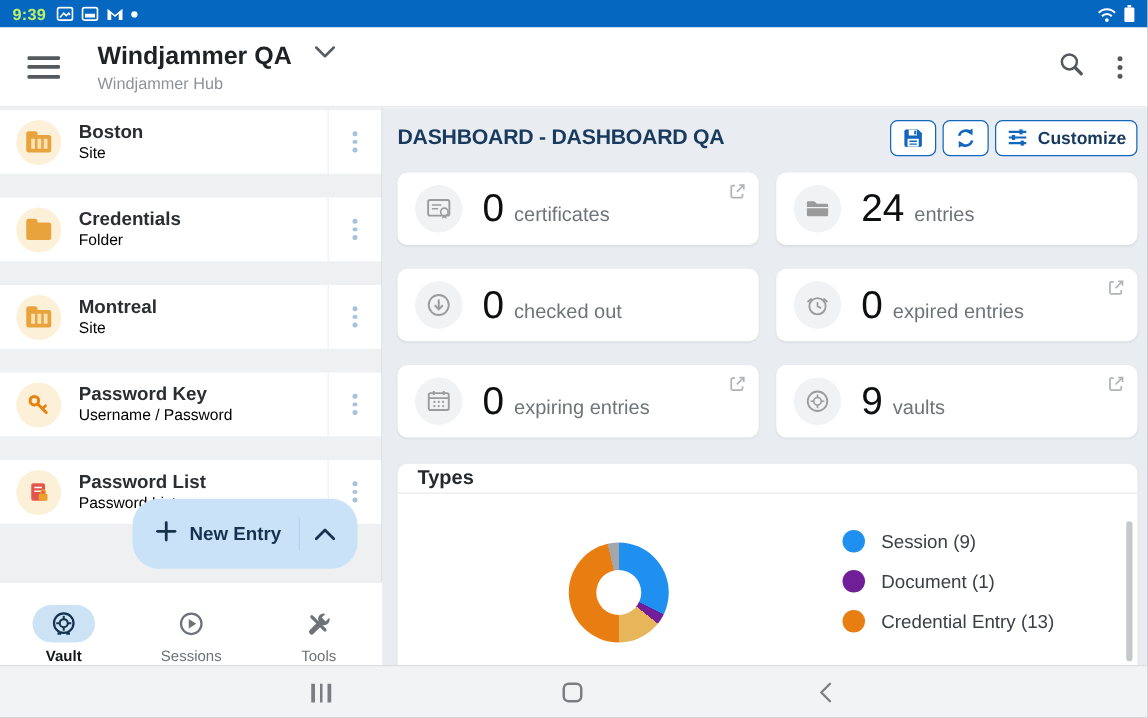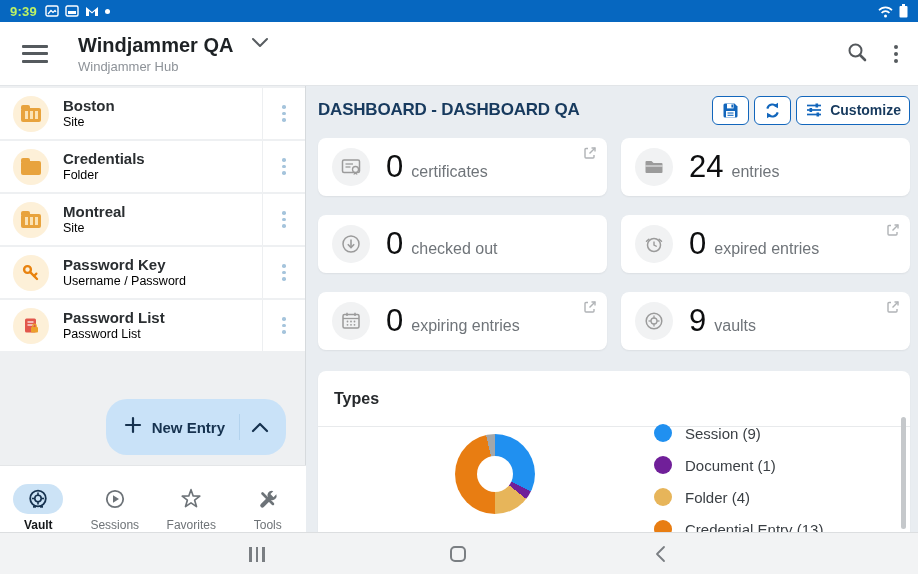--- a/index.html
+++ b/index.html
@@ -31,21 +31,21 @@
 
   
   .content { position:absolute; top:86px; left:0; right:0; bottom:42px; overflow:hidden; }
   .sidebar { position:absolute; top:0; left:0; width:306px; bottom:0; background:#eef0f2;
     border-right:1px solid #d6dadd; }
   .mainarea { position:absolute; top:0; left:306px; right:0; bottom:0; background:#e9edf1;
     padding:6px 8px 0 12px; overflow:hidden; }
 
   
   .s-list { padding-top:2px; }
-  .s-item { height:51px; background:#fff; margin-bottom:2px; display:flex; align-items:center; cursor:pointer; }
+  .s-item { height:51px; background:#fff; margin-bottom:19px; display:flex; align-items:center; cursor:pointer; }
   .badge { width:36px; height:36px; border-radius:50%; margin-left:13px; flex:0 0 36px;
     display:flex; align-items:center; justify-content:center; }
   .badge-cream { background:#fdf0d8; }
   .badge-blue { background:#ddeefb; }
   .s-text { margin-left:14px; display:flex; flex-direction:column; min-width:0; flex:1; }
   .s-title { font-size:15px; font-weight:700; color:#2a2e31; line-height:18px; }
   .s-sub { font-size:12.5px; color:#000000; line-height:15px; white-space:nowrap; }
   .s-menu { width:43px; align-self:stretch; border-left:1px solid #edeff1; display:flex; align-items:center; justify-content:center; cursor:pointer; }
 
   
@@ -85,25 +85,25 @@
   .card-badge { width:38px; height:38px; border-radius:50%; background:#f1f2f3; flex:0 0 38px;
     display:flex; align-items:center; justify-content:center; }
   .card-text { display:flex; align-items:baseline; margin-left:16px; gap:8px; }
   .card-num { font-size:31px; font-weight:500; color:#0e0f10; }
   .card-lbl { font-size:16px; color:#6f7479; }
   .ext-link { position:absolute; top:8px; right:10px; cursor:pointer; }
 
   
   .types-card { position:relative; margin-top:21px; height:260px; background:#fff; border-radius:8px;
     box-shadow:0 1px 2px rgba(0,0,0,.06); }
-  .types-header { height:56px; display:flex; align-items:center; padding:0 16px; border-bottom:1px solid #e8eaec; }
+  .types-header { height:24px; display:flex; align-items:center; padding:0 16px; border-bottom:1px solid #e8eaec; }
   .types-title { font-size:16px; font-weight:700; color:#26292c; }
   .donut { position:absolute; left:137px; top:63px; width:80px; height:80px; border-radius:50%; }
   .donut::after { content:""; position:absolute; left:22px; top:22px; width:36px; height:36px; border-radius:50%; background:#fff; }
-  .legend { position:absolute; left:336px; top:46px; }
+  .legend { position:absolute; left:356px; top:46px; }
   .lg-row { height:32px; display:flex; align-items:center; gap:13px; }
   .lg-dot { width:18px; height:18px; border-radius:50%; flex:0 0 18px; }
   .lg-lbl { font-size:15px; color:#3a3f44; }
   .card-scrollbar { position:absolute; right:4px; top:46px; width:5px; height:112px; background:#c5c8cb; border-radius:3px; }
 
   
   .navbar { position:absolute; left:0; right:0; bottom:0; height:42px; background:#f2f3f4;
     border-top:1px solid #dcdee0; display:flex; align-items:center; }
   .nv { position:absolute; top:0; height:42px; display:flex; align-items:center; justify-content:center; width:60px; cursor:pointer; }
   .recents { display:flex; gap:4px; }
@@ -337,28 +337,20 @@
             <svg width="22" height="22" viewBox="0 0 22 22">
                 <circle cx="11" cy="11" r="8.2" fill="none" stroke="#6d7378" stroke-width="1.8"></circle>
                 <polygon points="9,7.2 15,11 9,14.8" fill="#6d7378"></polygon>
               </svg>
           </span>
           <span class="bn-label">Sessions</span>
         </div>
         <div class="bn-item">
           <span class="bn-pill">
             <svg width="22" height="22" viewBox="0 0 20 20">
-                <polygon points="10,1.5 12,7.2 18,7.4 13.3,11.1 15,16.9 10,13.5 5,16.9 6.7,11.1 2,7.4 8,7.2" fill="none" stroke="#6d7378" stroke-width="1.5" stroke-linejoin="round"></polygon>
-              </svg>
-          </span>
-          <span class="bn-label">Favorites</span>
-        </div>
-        <div class="bn-item">
-          <span class="bn-pill">
-            <svg width="22" height="22" viewBox="0 0 20 20">
                 <path d="M13.5,2.5 a4,4 0 0 0 -3.6,5.7 L3.5,14.6 a1.9,1.9 0 0 0 2.7,2.7 L12.6,10.9 a4,4 0 0 0 5,-5.2 L15,8.3 L12.2,5.5 L14.8,2.9 a4,4 0 0 0 -1.3,-0.4 Z" fill="#6d7378"></path>
                 <line x1="5" y1="5" x2="14.5" y2="14.5" stroke="#6d7378" stroke-width="2.4" stroke-linecap="round"></line>
               </svg>
           </span>
           <span class="bn-label">Tools</span>
         </div>
       </div>
     </div>
 
     <div class="mainarea">
@@ -533,24 +525,20 @@
         <div class="legend">
           <div class="lg-row">
             <span class="lg-dot" style="background-color: rgb(32, 144, 240);"></span>
             <span class="lg-lbl">Session (9)</span>
           </div>
           <div class="lg-row">
             <span class="lg-dot" style="background-color: rgb(112, 31, 153);"></span>
             <span class="lg-lbl">Document (1)</span>
           </div>
           <div class="lg-row">
-            <span class="lg-dot" style="background-color: rgb(231, 181, 90);"></span>
-            <span class="lg-lbl">Folder (4)</span>
-          </div>
-          <div class="lg-row">
             <span class="lg-dot" style="background-color: rgb(232, 125, 18);"></span>
             <span class="lg-lbl">Credential Entry (13)</span>
           </div>
         </div>
         <div class="card-scrollbar"></div>
       </div>
     </div>
   </div>
 
   <div class="navbar">

